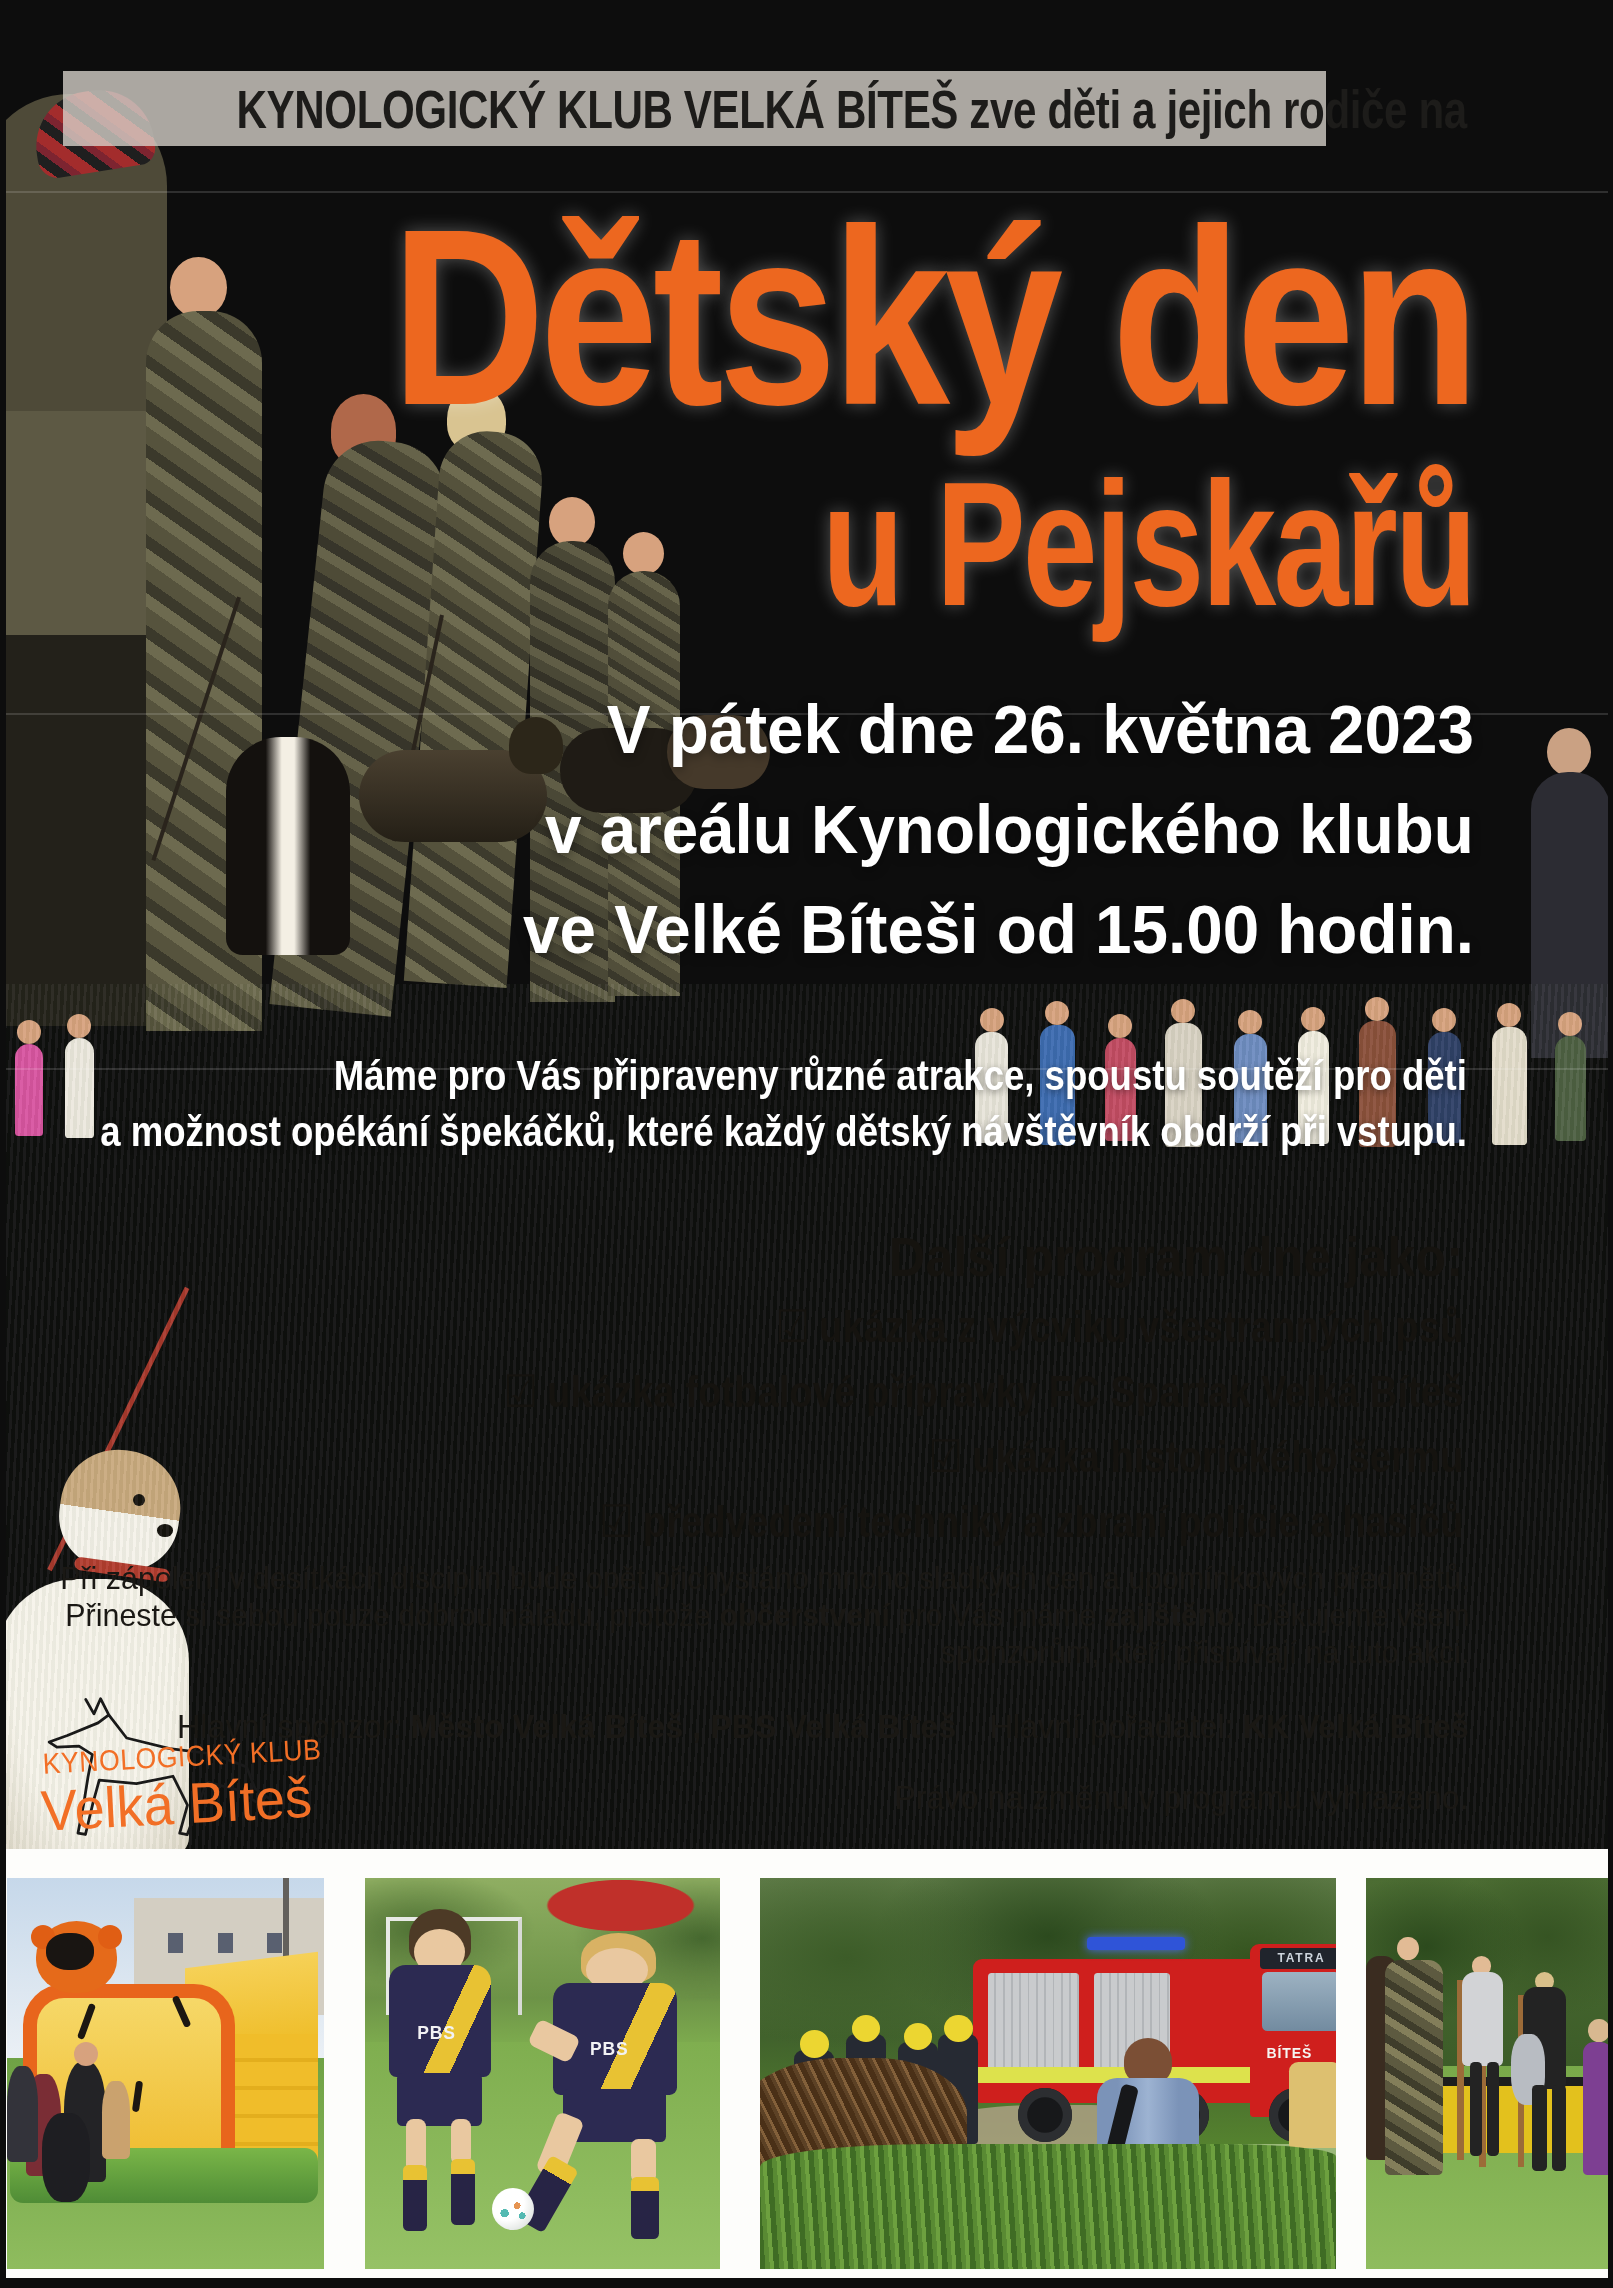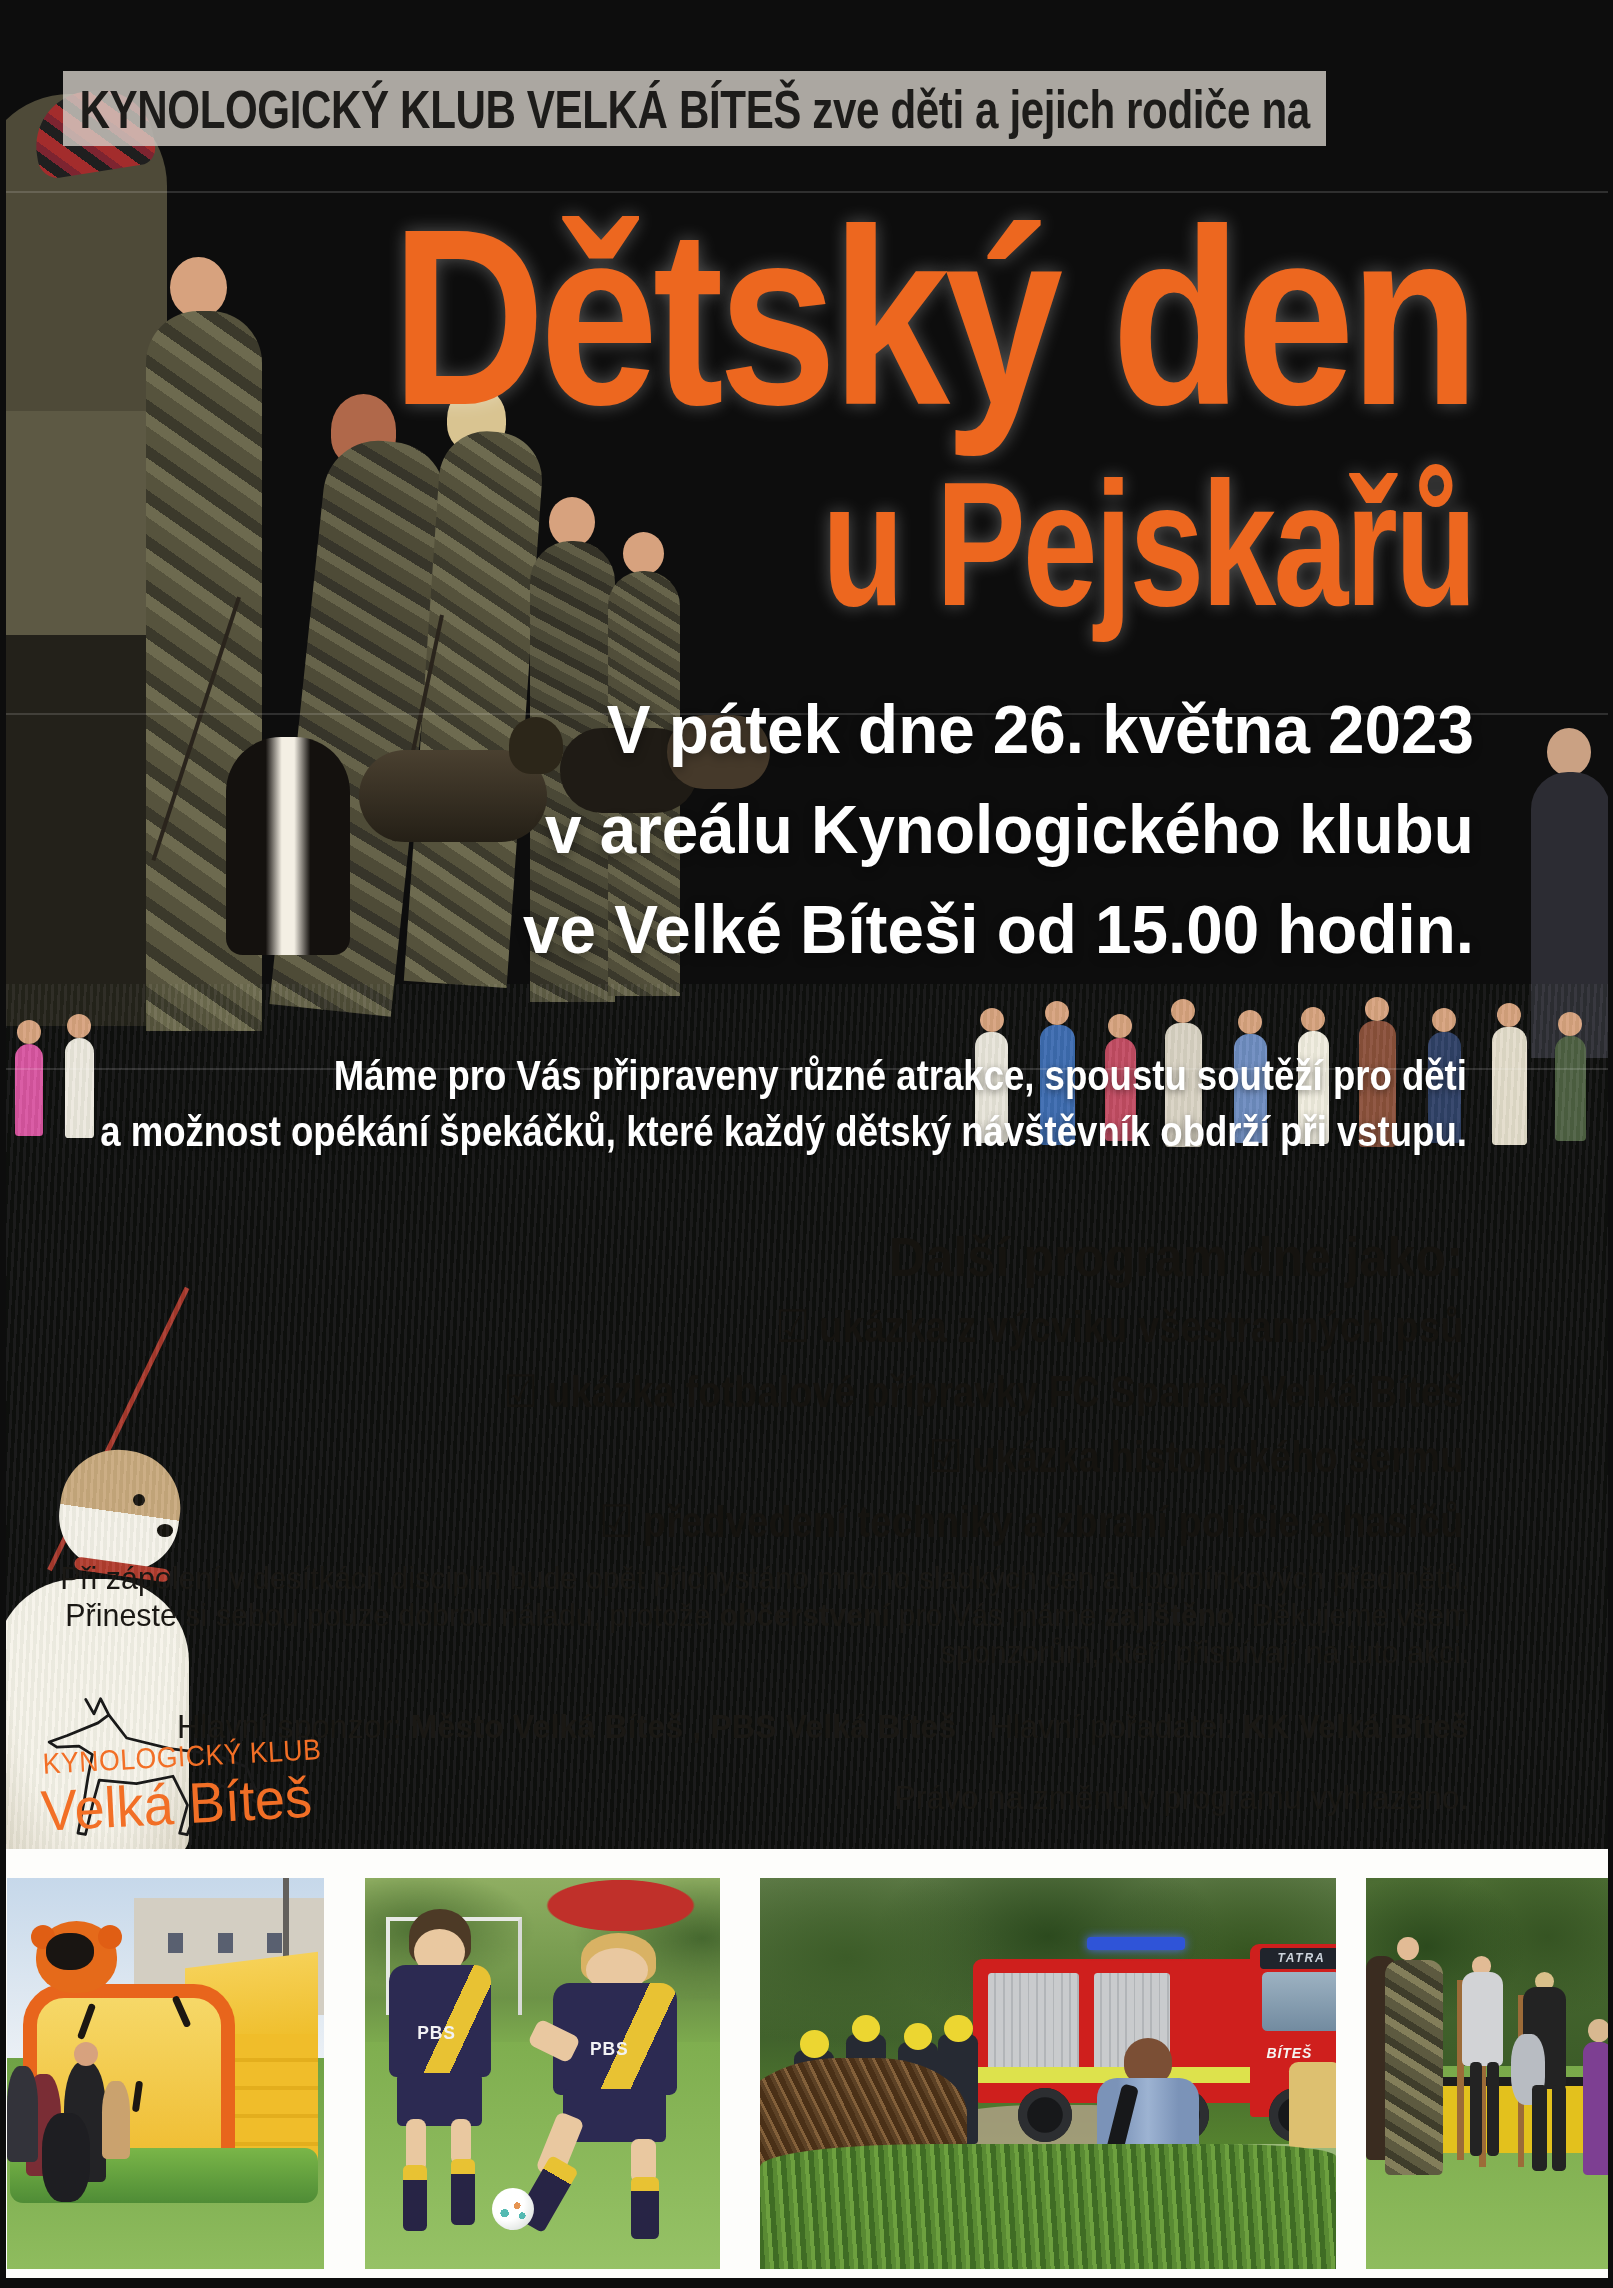--- a/index.html
+++ b/index.html
@@ -69,21 +69,21 @@
   .terbody{position:absolute;left:0;top:129px;width:194px;height:277px;border-radius:83px 83px 18.5px 18.5px;
      background:radial-gradient(ellipse at 50% 30%,#f6f3ea 60%,#ddd6c6 100%);}
   .terhead{position:absolute;left:65px;top:0;width:120px;height:120px;border-radius:48% 48% 44% 44%;transform:rotate(8deg);
      background:linear-gradient(180deg,#c9a97e 52%,#f5f2ea 52%);}
   .tereye{position:absolute;left:138px;top:44px;width:12px;height:12px;background:#15120e;border-radius:50%;}
   .ternose{position:absolute;left:162px;top:74px;width:16.6px;height:13px;background:#15120e;border-radius:50%;}
   .tercollar{position:absolute;left:79px;top:113px;width:96px;height:13px;background:#b23b2e;border-radius:6.5px;transform:rotate(8deg);}
   .terleash{position:absolute;left:52px;top:-194px;width:4.6px;height:314px;background:#a8372c;transform:rotate(26deg);transform-origin:bottom;}
   
   .banner{position:absolute;left:63px;top:71px;width:1263px;height:75px;z-index:5;
-     background:rgba(216,212,204,.78);display:flex;align-items:center;justify-content:center;}
+     background:rgba(216,212,204,.78);display:flex;align-items:center;justify-content:flex-start;}
   .banner span{font-size:54px;font-weight:bold;color:#1d1c1a;white-space:nowrap;letter-spacing:-0.5px;transform:scaleX(.78);}
   .title{position:absolute;right:139px;z-index:5;color:#ED671F;font-weight:bold;white-space:nowrap;line-height:1;
      transform-origin:100% 50%;text-shadow:0 0 20px rgba(255,255,255,.30);}
   .title1{top:192px;font-size:251px;letter-spacing:-6.5px;transform:scaleX(.85);}
   .title2{top:456px;font-size:177px;letter-spacing:-3.7px;transform:scaleX(.76);}
   .dates{position:absolute;right:139px;top:680px;z-index:5;text-align:right;color:#fff;font-weight:bold;
      font-size:69px;line-height:100px;white-space:nowrap;transform:scaleX(.95);transform-origin:100% 0;
      text-shadow:0 2.8px 11px rgba(0,0,0,.38);}
   .intro{position:absolute;right:146px;top:1048px;z-index:5;text-align:right;color:#fff;font-weight:bold;
      font-size:42px;line-height:56px;white-space:nowrap;transform:scaleX(.87);transform-origin:100% 0;
@@ -153,21 +153,21 @@
       background:radial-gradient(circle 4.6px at 30% 60%, #2aa9a0 90%, rgba(0,0,0,0) 91%),
                  radial-gradient(circle 3.7px at 60% 42%, #e07a28 90%, rgba(0,0,0,0) 91%),
                  radial-gradient(circle 3.7px at 72% 66%, #2aa9a0 90%, rgba(0,0,0,0) 91%);}
   
   .p3 .trees{inset:0 0 32% 0;background:
       radial-gradient(ellipse 222px 129px at 15% 30%, #3c5c28, rgba(60,92,40,0) 72%),
       radial-gradient(ellipse 240px 138px at 50% 22%, #2c4a1e, rgba(44,74,30,0) 72%),
       radial-gradient(ellipse 222px 138px at 85% 30%, #35541f, rgba(53,84,31,0) 72%),
       linear-gradient(180deg,#5d7a46 0,#41622c 60%,#55822f);}
   .p3 .gravel{left:30%;top:58%;width:46%;height:14%;background:#b3a28a;border-radius:40%;opacity:.8;}
-  .p3 .truck{left:37%;top:17%;width:66%;height:46%;font-style:italic;}
+  .p3 .truck{left:37%;top:17%;width:66%;height:46%;}
   .p3 .tbody{left:0;top:8%;width:100%;height:80%;background:#cf1f1d;border-radius:9.2px 13px 7.4px 7.4px;}
   .p3 .tstripe{left:0;top:68%;width:74%;height:9%;background:#dde24c;}
   .p3 .pnl{top:16%;height:58%;background:repeating-linear-gradient(90deg,#c9cbcd 0 6.5px,#b2b5b8 6.5px 8.3px);border-radius:3.7px;}
   .p3 .cab{right:0;top:0;width:27%;height:96%;background:#cf1f1d;border-radius:9.2px 14.8px 3.7px 3.7px;}
   .p3 .cwin{left:12%;top:16%;width:76%;height:34%;background:linear-gradient(180deg,#9db2c2,#728ba0);border-radius:5.5px;}
   .p3 .tatra{left:10%;top:2%;width:80%;height:12%;background:#20242c;color:#cdd4dc;font-size:12px;font-weight:bold;
       display:flex;align-items:center;justify-content:center;letter-spacing:1.8px;border-radius:3.7px;}
   .p3 .hasici{left:16%;top:58%;color:#f5f5f2;font-size:14px;font-weight:bold;letter-spacing:0.9px;}
   .p3 .bluebar{left:30%;top:-4%;width:26%;height:7%;background:#2f54d8;border-radius:3.7px;box-shadow:0 0 9.2px #4a6cf0;}
   .p3 .wheel{width:54px;height:54px;background:#17181a;border-radius:50%;box-shadow:inset 0 0 0 9.2px #2c2e31;}

